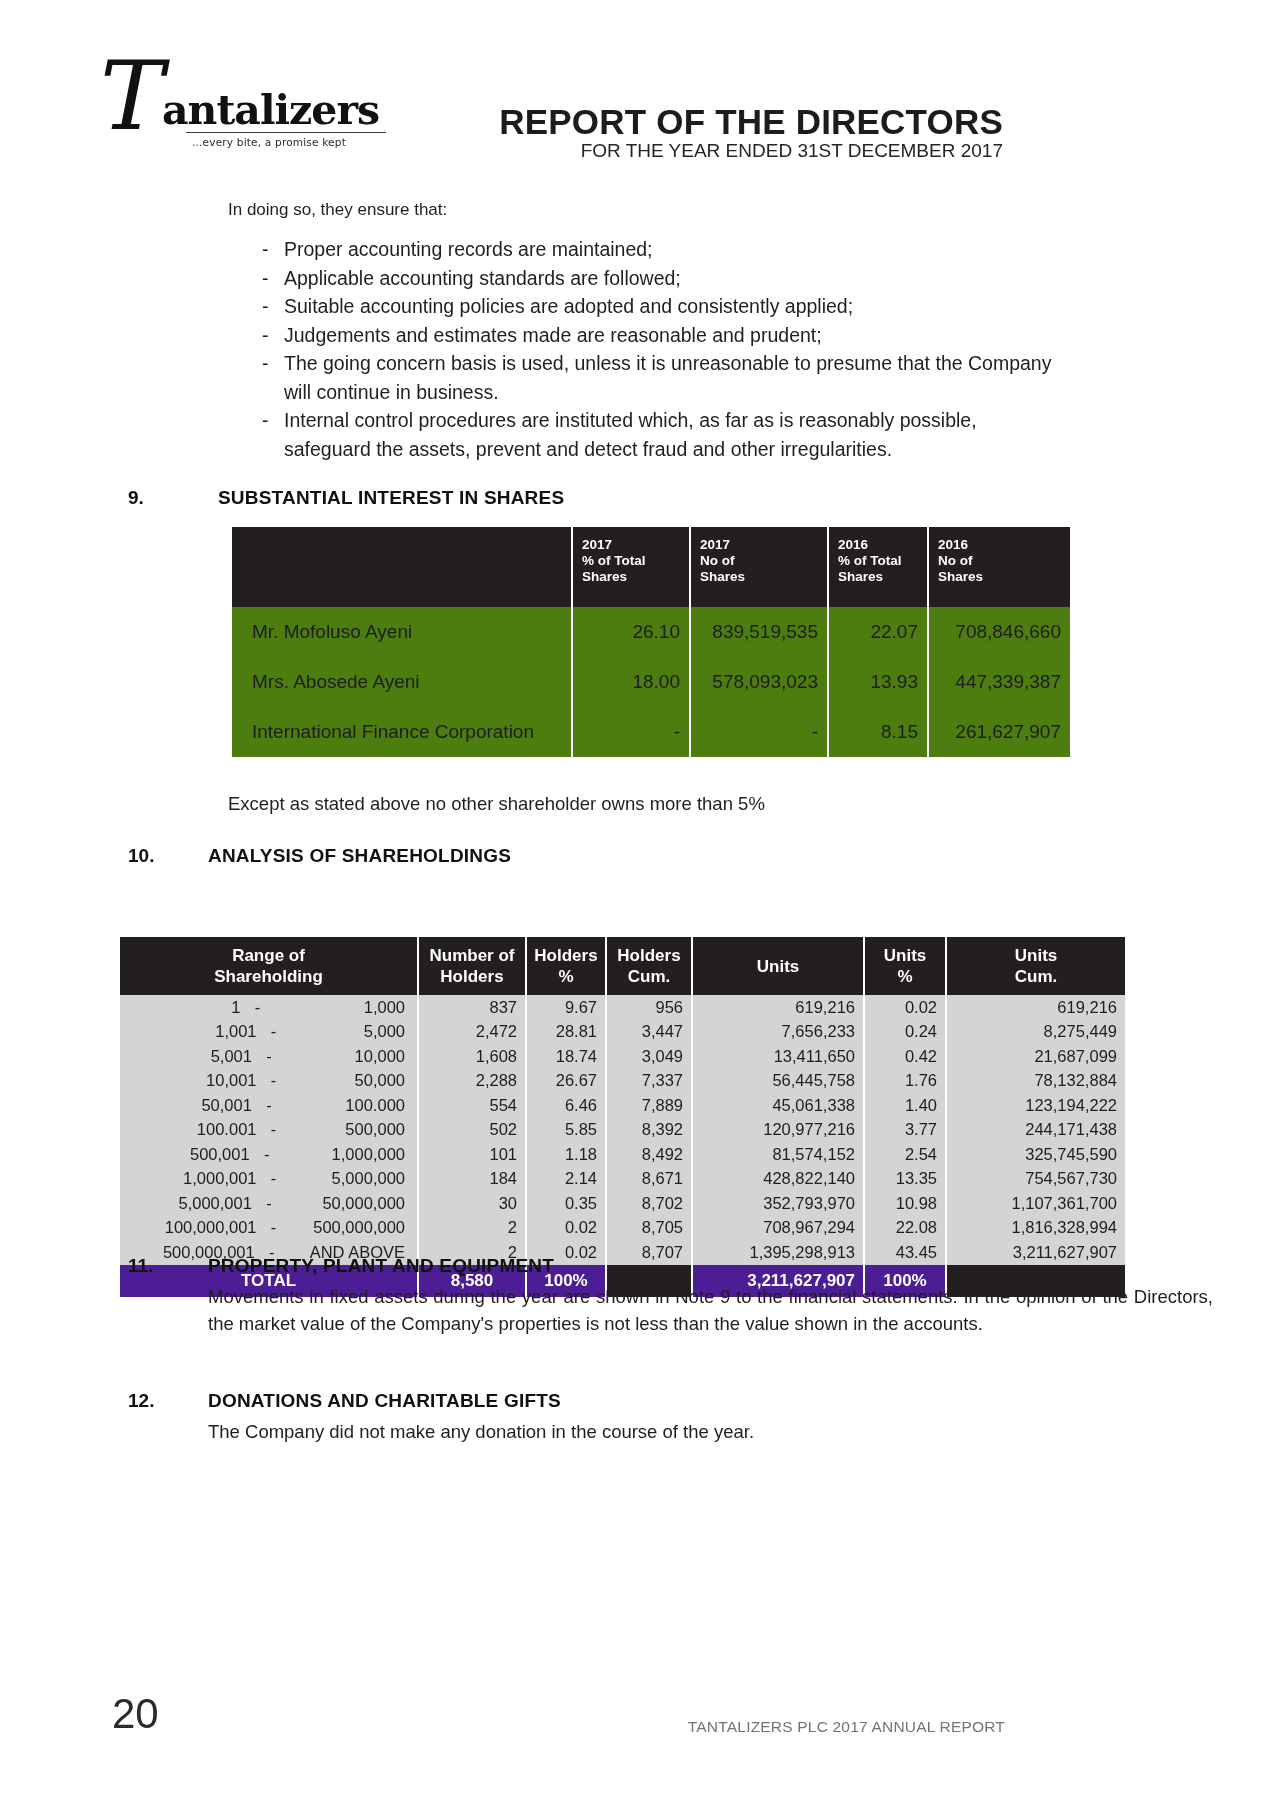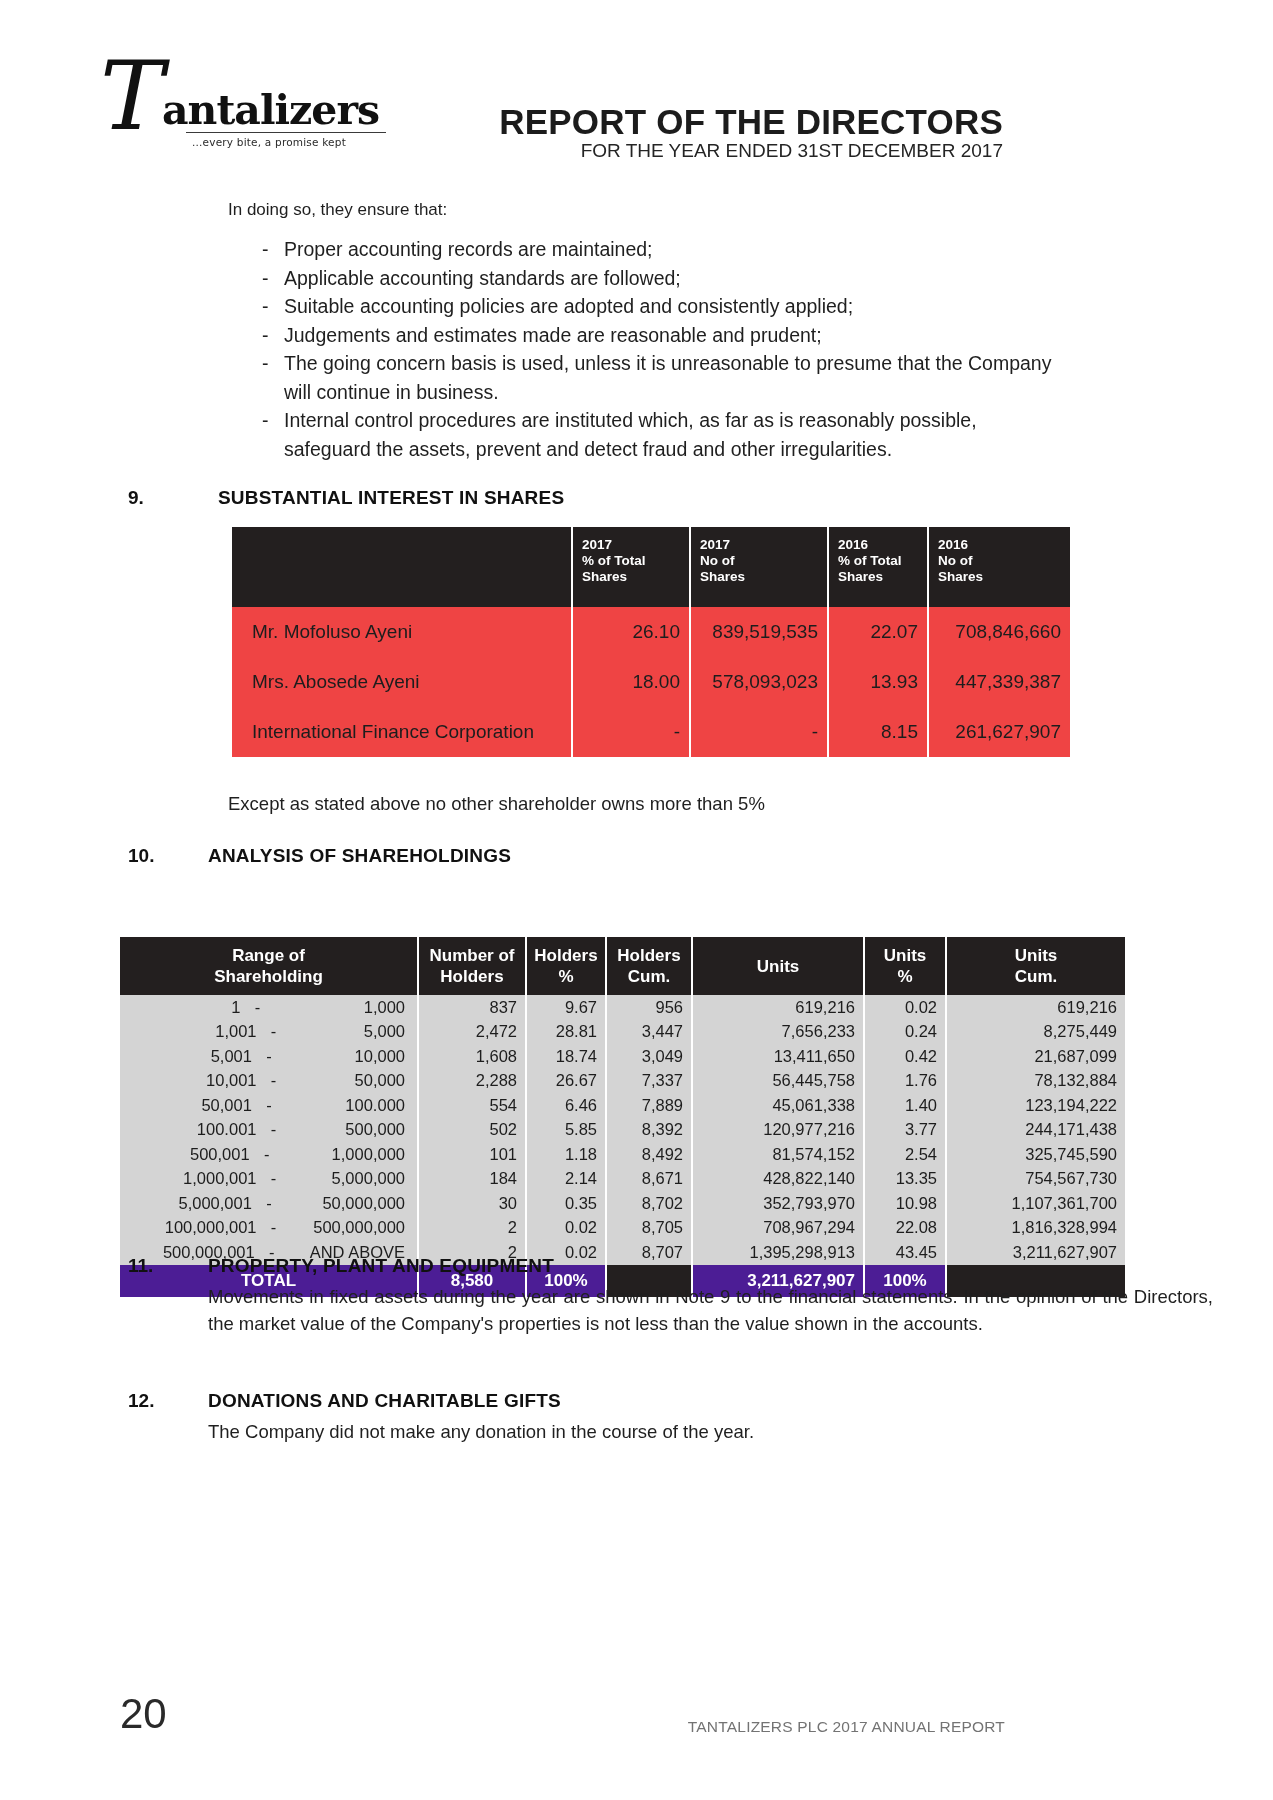--- a/index.html
+++ b/index.html
@@ -163,21 +163,21 @@
     font-size: 13.5px;
     font-weight: bold;
     text-align: left;
     vertical-align: top;
     padding: 10px 9px 22px 9px;
     border-right: 2px solid #ffffff;
     line-height: 16px;
   }
   .shares-table th:last-child { border-right: none; }
   .shares-table td {
-    background: #ef4444;
+    background: #4d7c0f;
     color: #1d1d1d;
     padding: 8px 9px;
     height: 34px;
     border-right: 2px solid #ffffff;
     font-size: 19px;
   }
   .shares-table td:last-child { border-right: none; }
   .shares-table tr td:first-child { padding-left: 20px; }
   .st-num { text-align: right; }
   .st-name { text-align: left; }
@@ -229,21 +229,21 @@
     justify-content: space-between;
     padding: 0 4px 0 14px;
   }
   .range-cell .lo { text-align: right; flex: 1 1 auto; }
   .range-cell .dash2 { width: 34px; text-align: center; flex: 0 0 34px; }
   .range-cell .hi { text-align: right; flex: 1 1 auto; }
 
   
   .page-number {
     position: absolute;
-    left: 120px;
+    left: 112px;
     top: 1690px;
     font-size: 42px;
     color: #2a2a2a;
   }
   .footer-note {
     position: absolute;
     right: 268px;
     top: 1718px;
     font-size: 15.5px;
     color: #737373;

